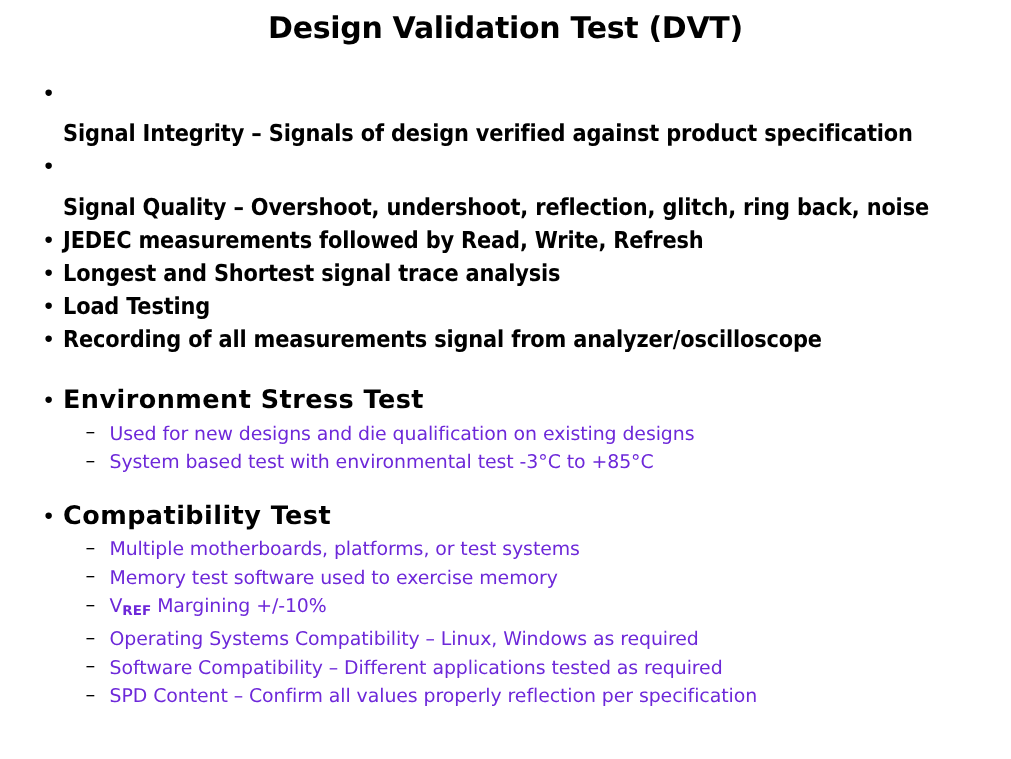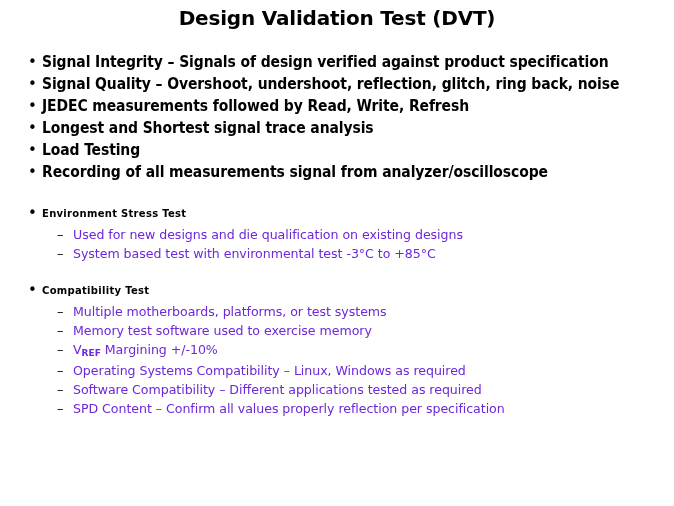--- a/index.html
+++ b/index.html
@@ -68,30 +68,31 @@
     font-size: 15.5px;
     line-height: 21px;
     color: #000000;
     text-align: justify;
     letter-spacing: -0.1px;
   }
   
   .l1-text.wrap {
     text-align: justify;
     text-align-last: left;
+    margin-top: 27px;
   }
   .l1-text.nowrap {
     white-space: nowrap;
   }
 
   
   .l1-text.section-head {
     font-family: "DejaVu Sans", "Liberation Sans", sans-serif;
     font-weight: bold;
-    font-size: 10px;
+    font-size: 17px;
     letter-spacing: 0.3px;
     white-space: nowrap;
   }
 
   
   .l2 {
     display: flex;
     align-items: flex-start;
     margin-left: 29px;
     margin-bottom: 0px;

